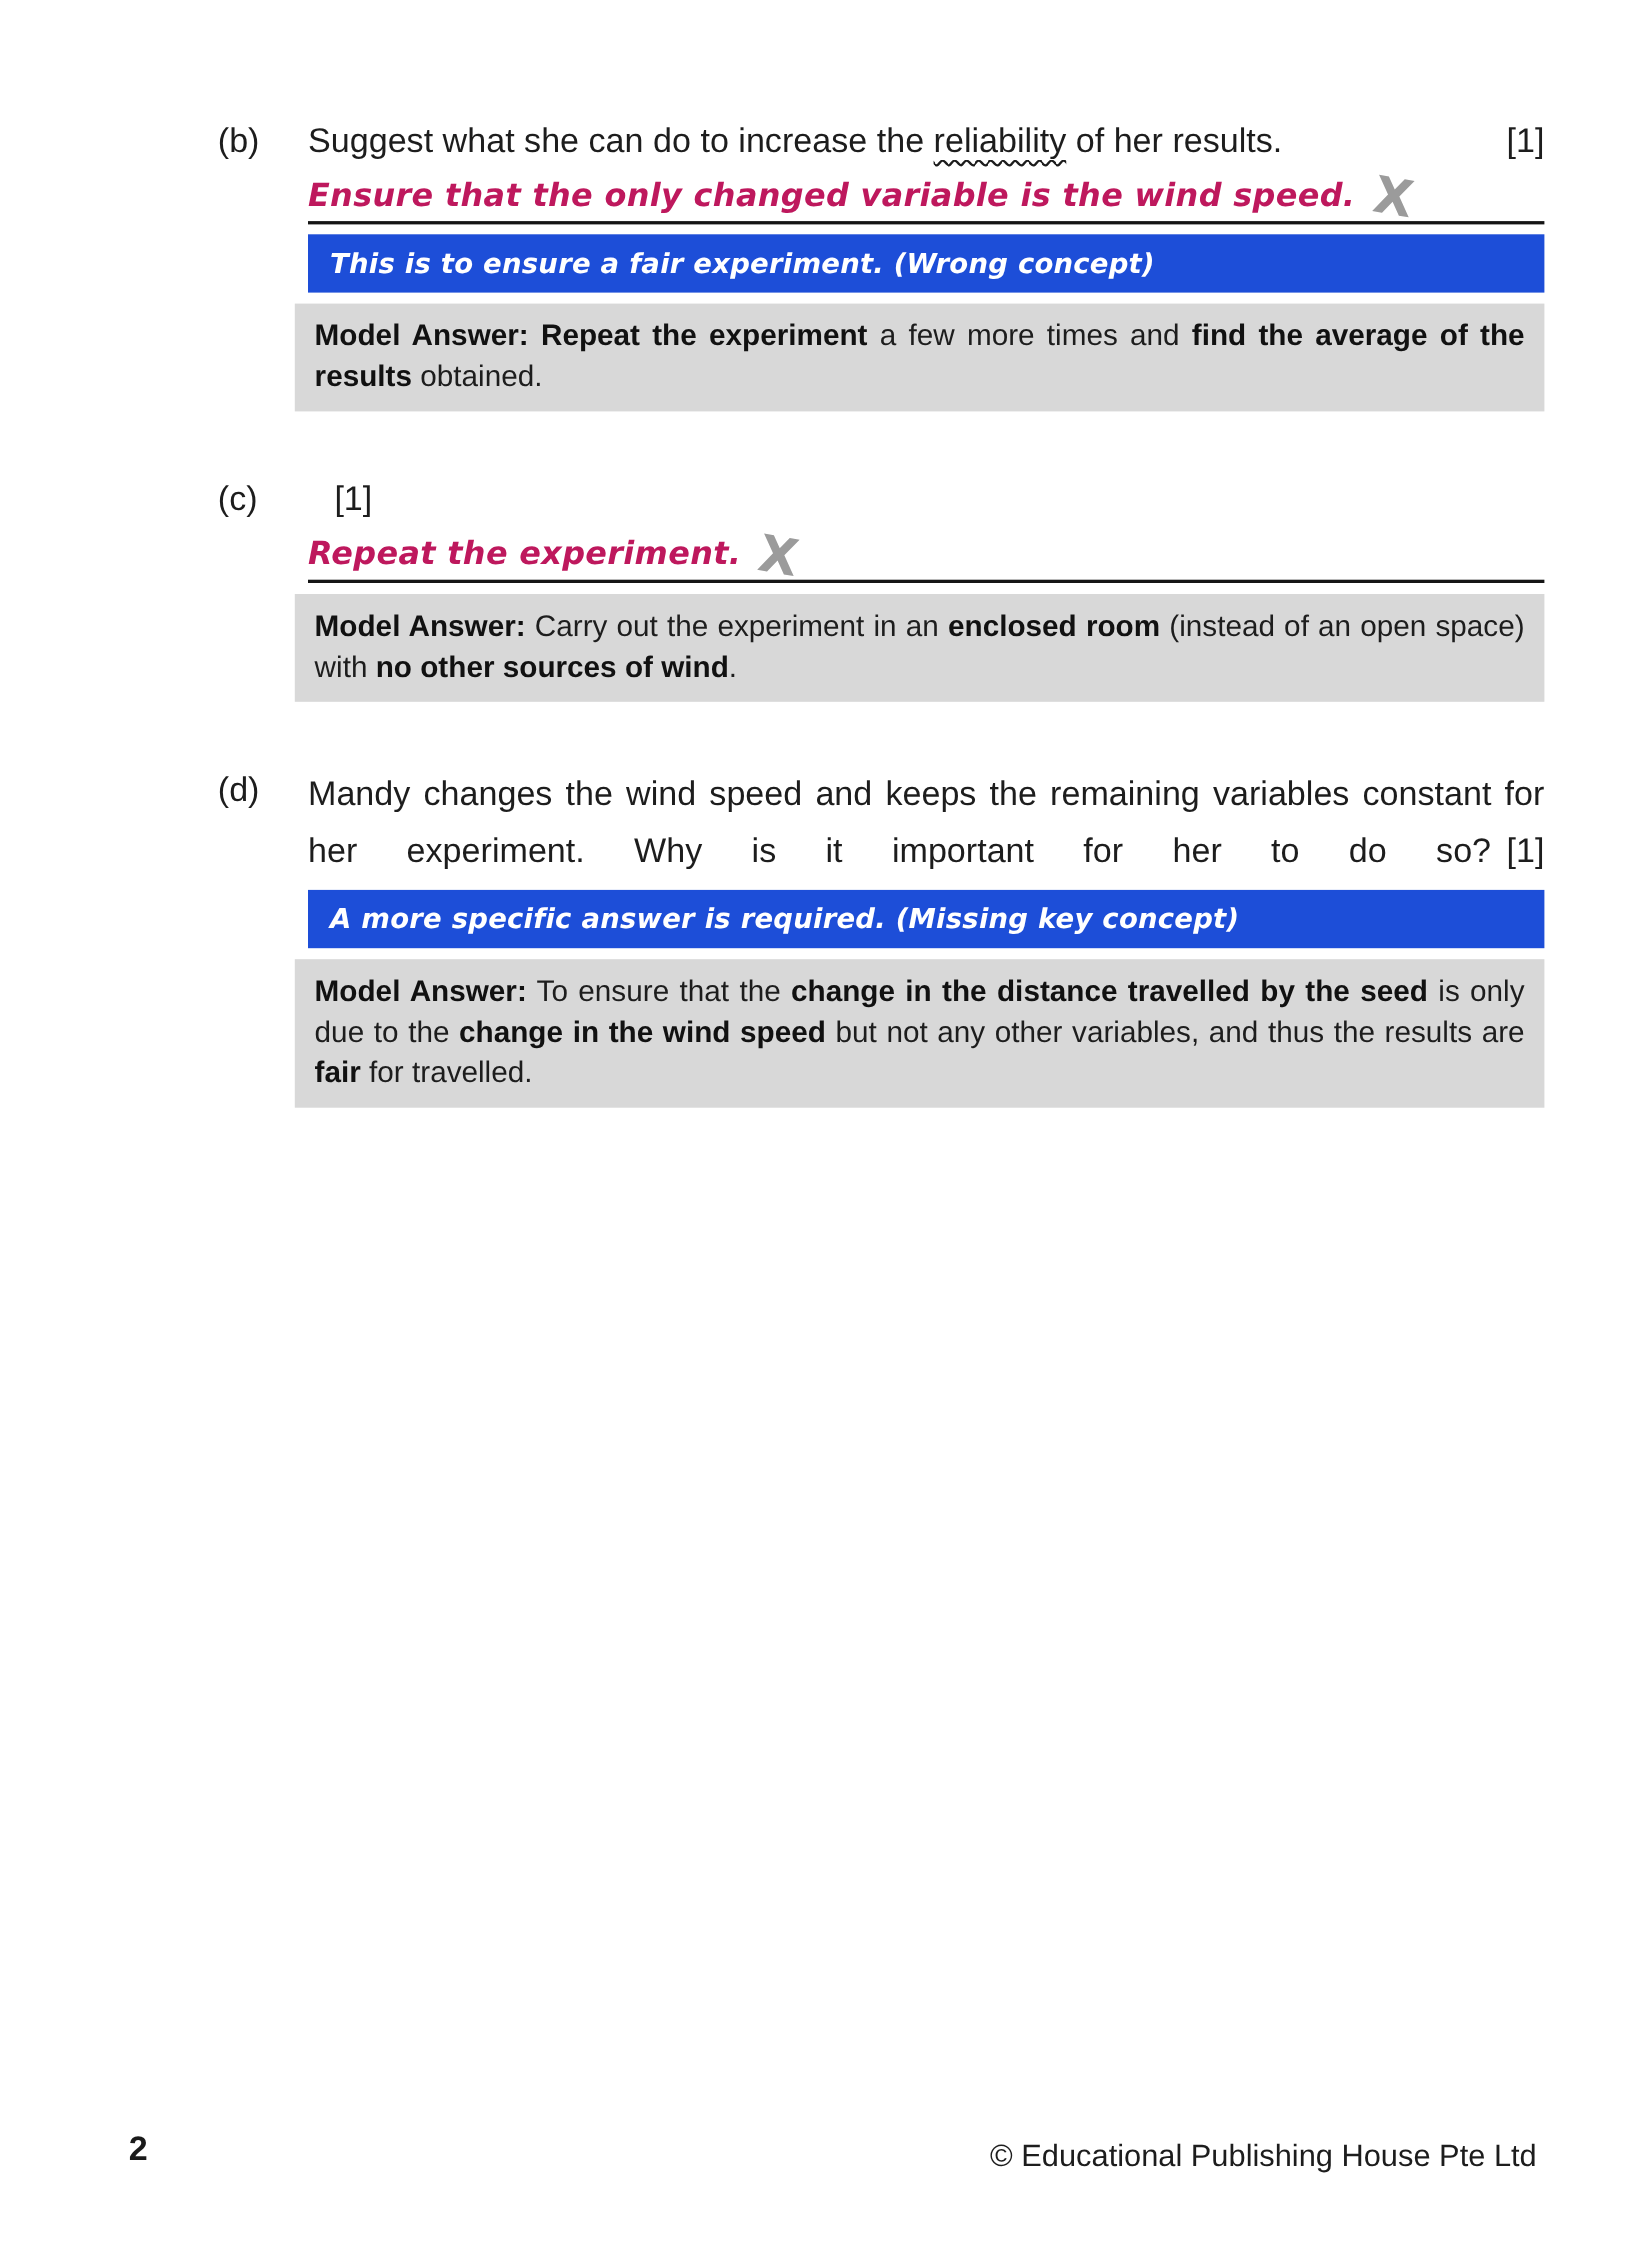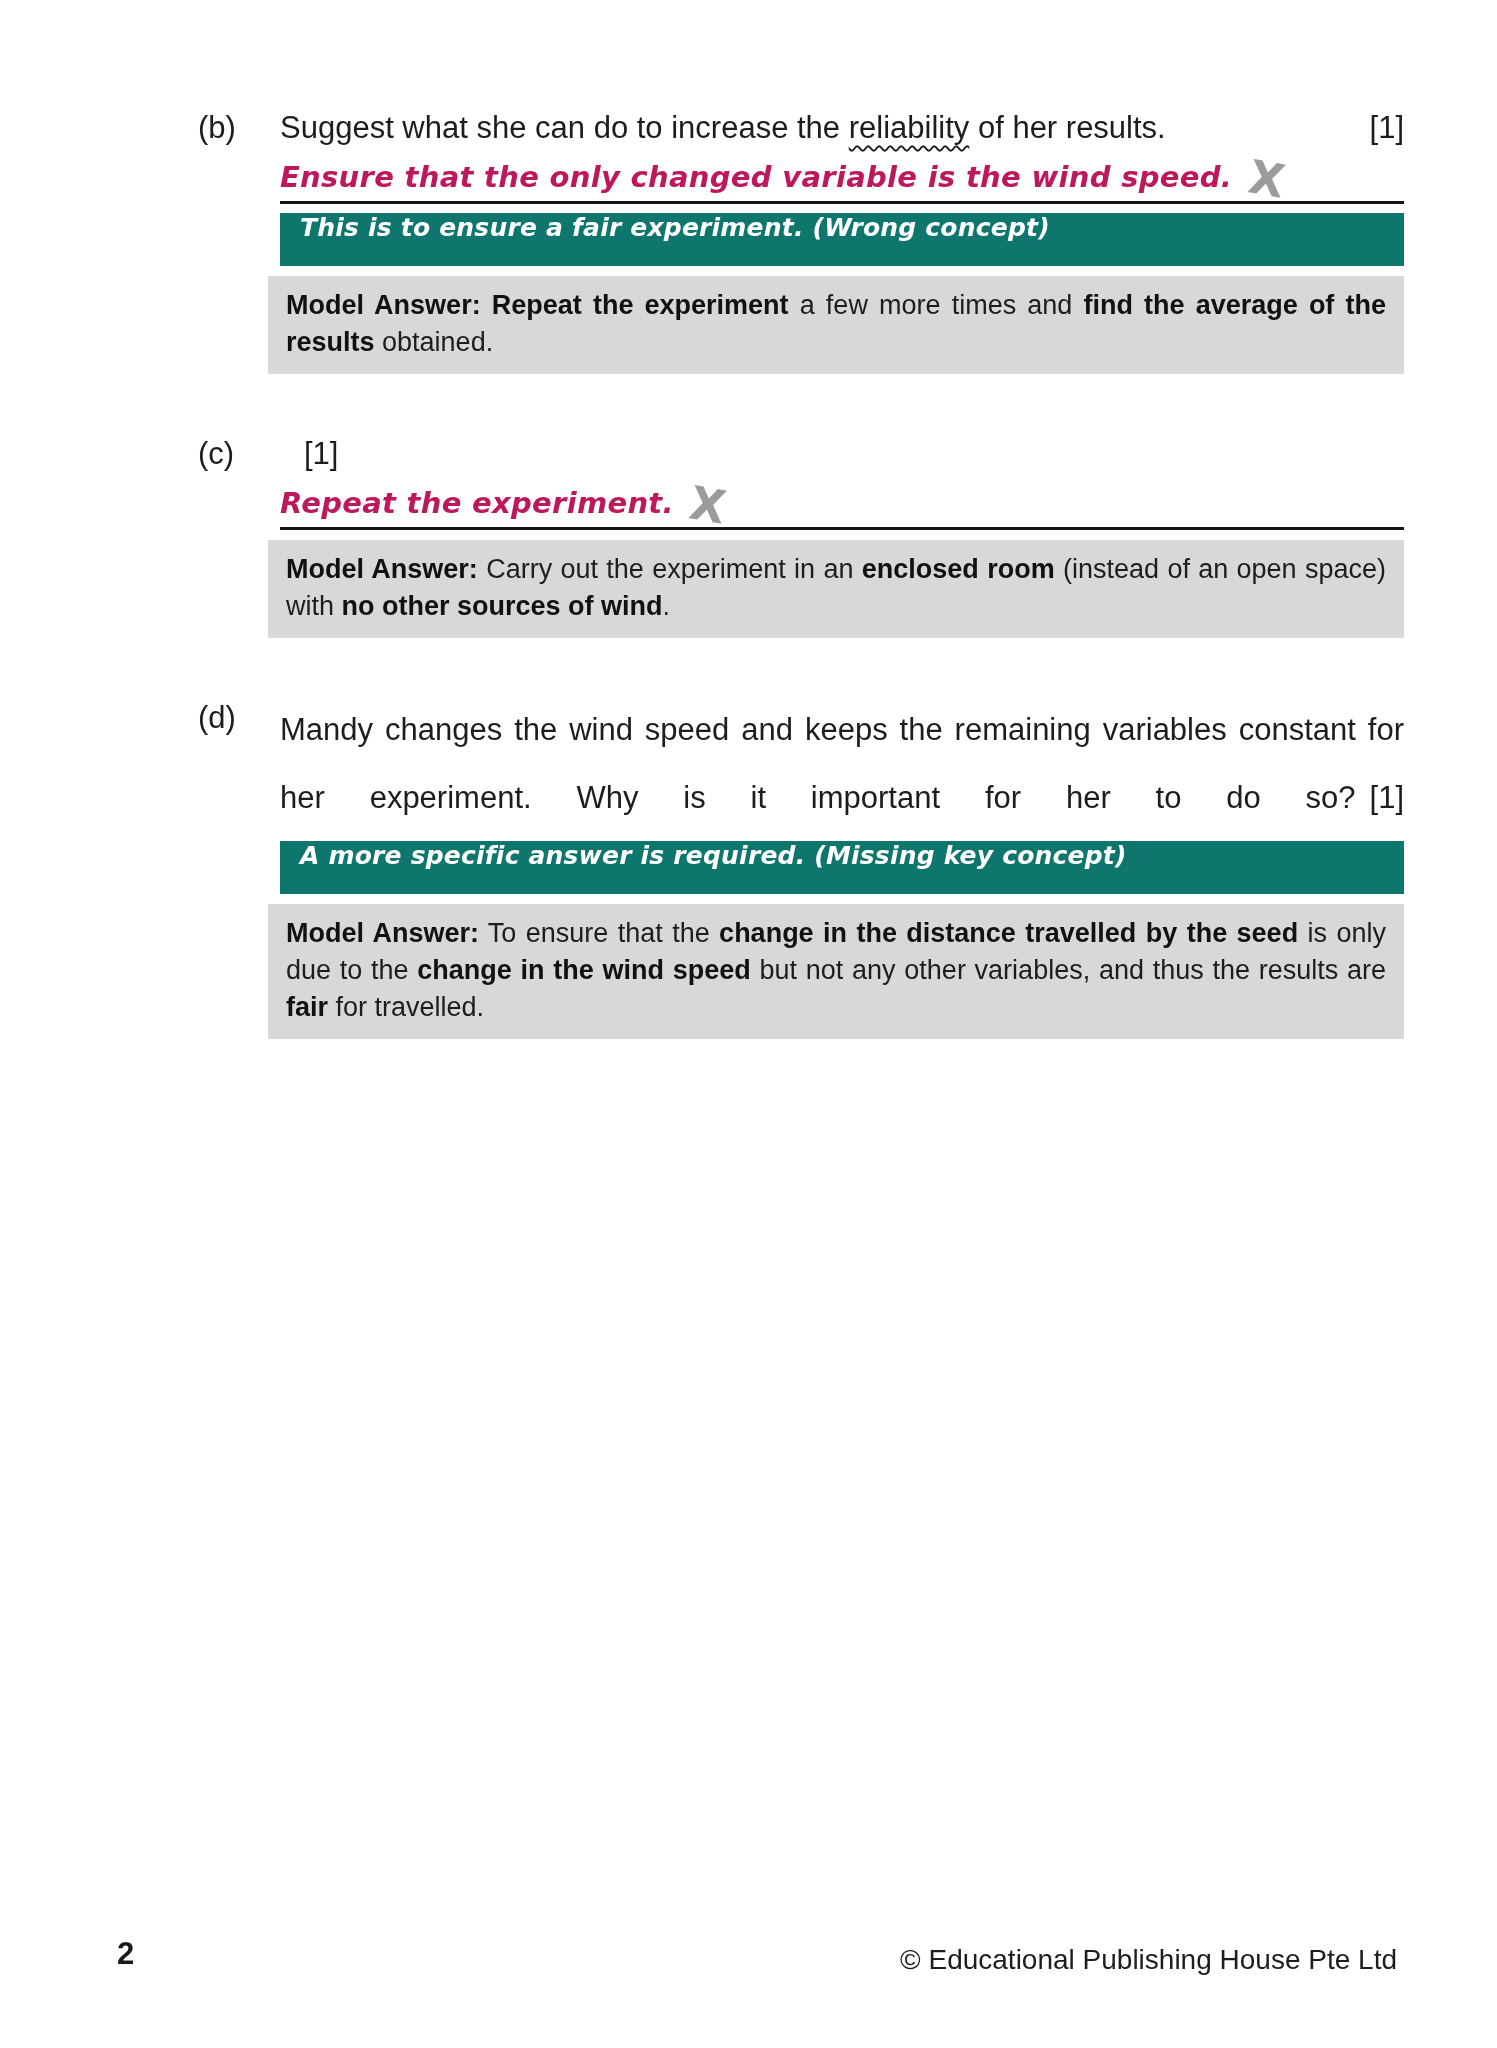--- a/index.html
+++ b/index.html
@@ -31,21 +31,21 @@
   }
   .q-text {
     flex: 1;
     font-size: 31px;
     line-height: 44px;
     color: #1d1d1d;
   }
   .q-text.justified {
     text-align: justify;
     text-align-last: justify;
-    line-height: 68px;
+    line-height: 52px;
   }
   .q-marks {
     flex: none;
     font-size: 31px;
     line-height: 44px;
     margin-left: 24px;
   }
   .q-marks-inline { margin-left: 14px; white-space: nowrap; }
   .wavy {
     text-decoration-line: underline;
@@ -90,23 +90,24 @@
     letter-spacing: 4px;
     color: #9b9b9b;
     margin-left: 10px;
   }
 
   
   .feedback-bar {
     margin-left: 82px;
     margin-top: 9px;
     height: 53px;
-    background: #0f766e;
+    background: #1d4ed8;
     padding: 0 20px;
     display: flex;
+    align-items: center;
   }
   .feedback-text {
     font-family: "DejaVu Sans", sans-serif;
     font-style: italic;
     font-weight: 700;
     font-size: 25px;
     color: #ffffff;
     letter-spacing: 0.2px;
     white-space: nowrap;
   }

